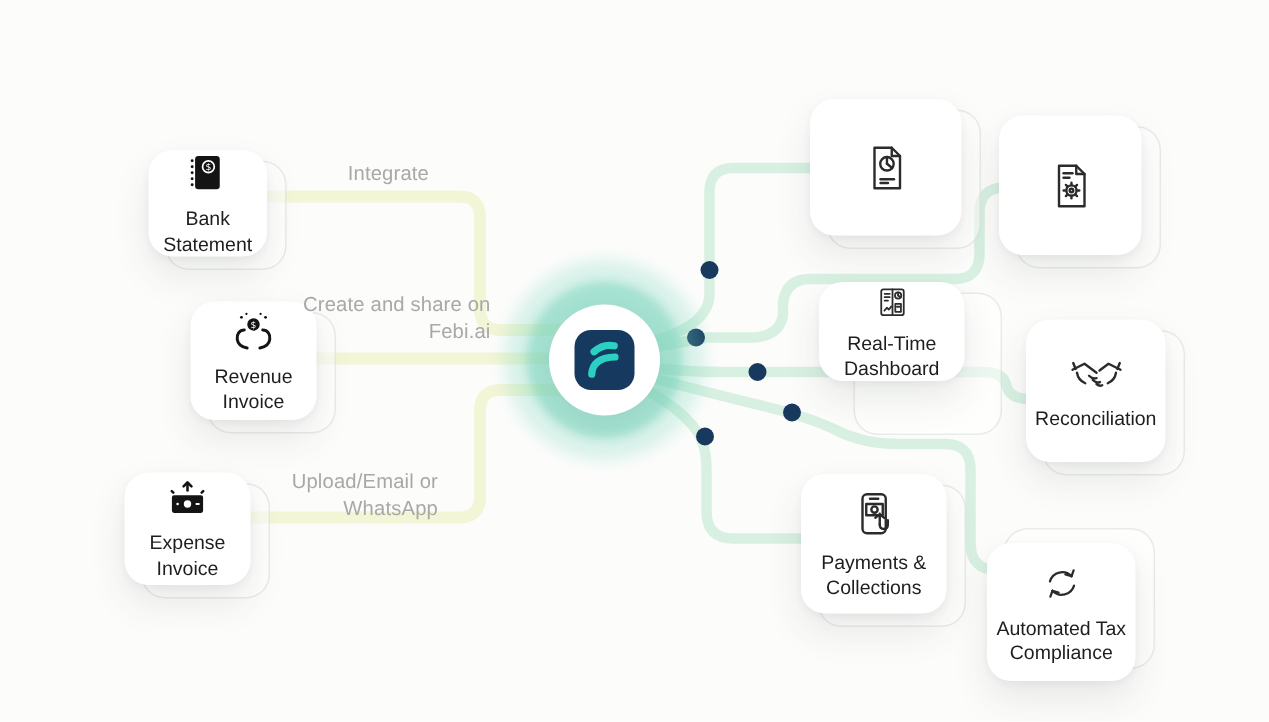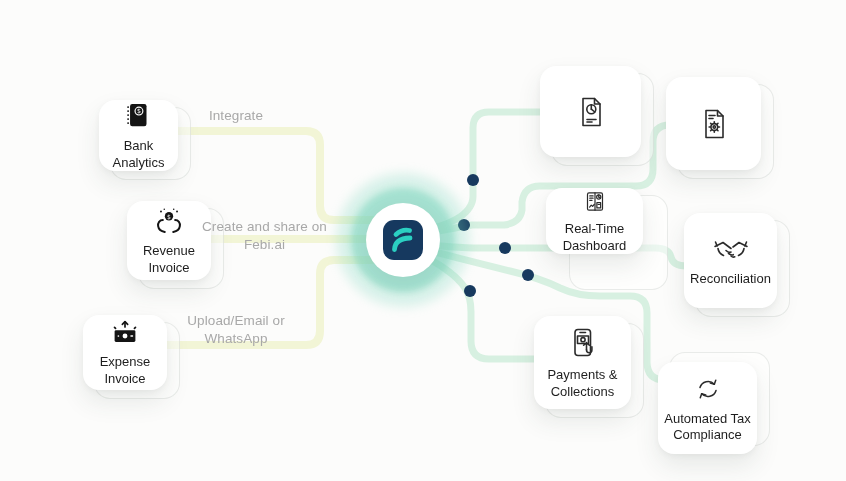--- a/index.html
+++ b/index.html
@@ -28,21 +28,21 @@
   
   .ghost{position:absolute;border-radius:16px;border:1px solid rgba(185,192,186,.30);
     background:rgba(255,255,255,.55);transform:translate(11px,7px);z-index:2;}
   .card{position:absolute;background:var(--card-bg);border-radius:16px;z-index:3;
     box-shadow:0 12px 24px rgba(50,70,60,.10),0 2px 6px rgba(0,0,0,.045);
     display:flex;flex-direction:column;align-items:center;justify-content:center;gap:6px;text-align:center;}
   .card .label{font-size:13px;font-weight:500;color:var(--card-text);line-height:1.27;padding:0 4px;}
   .card svg{display:block;}
   .ic{stroke:#2B2B2B;stroke-width:1.6;fill:none;stroke-linecap:round;stroke-linejoin:round;}
   .annotation{position:absolute;z-index:3;color:var(--annotation-text);font-size:13.5px;
-    font-weight:500;line-height:1.35;text-align:center;letter-spacing:.1px;}
+    font-weight:500;line-height:1.35;text-align:right;letter-spacing:.1px;}
 </style>
 </head>
 <body>
 
 <div class="canvas">
 
   <svg class="lines-svg" width="846" height="481" viewBox="0 0 846 481">
     <path class="line-left" d="M 176 131 H 306 Q 320 131 320 145 V 206 Q 320 220 334 220 H 372"></path>
     <path class="line-left" d="M 208 239 H 378"></path>
     <path class="line-left" d="M 163 345 H 306 Q 320 345 320 331 V 274 Q 320 260 334 260 H 372"></path>
@@ -86,21 +86,21 @@
     <svg width="33" height="33" viewBox="0 0 36 36">
       <rect x="8.5" y="4.5" width="18.5" height="25" rx="2.5" fill="#141414"></rect>
       <circle cx="6.3" cy="8" r="1.1" fill="#141414"></circle>
         <circle cx="6.3" cy="12.5" r="1.1" fill="#141414"></circle>
       <circle cx="6.3" cy="17" r="1.1" fill="#141414"></circle>
         <circle cx="6.3" cy="21.5" r="1.1" fill="#141414"></circle>
       <circle cx="6.3" cy="26" r="1.1" fill="#141414"></circle>
       <circle cx="18.5" cy="12.5" r="4.4" stroke="#fff" stroke-width="1.3" fill="none"></circle>
       <text x="18.5" y="15" text-anchor="middle" font-size="7" fill="#fff" font-family="'DejaVu Sans',sans-serif">$</text>
     </svg>
-    <div class="label">Bank Analytics</div>
+    <div class="label">Bank Statement</div>
   </div>
 
   <div class="card" style="left:127px;top:201px;width:84px;height:79px">
     <svg width="34" height="32" viewBox="0 0 36 32">
       <circle cx="18" cy="11" r="4.4" fill="#141414"></circle>
       <text x="18" y="13.6" text-anchor="middle" font-size="6.5" fill="#fff" font-family="'DejaVu Sans',sans-serif">$</text>
       <circle cx="9.5" cy="6" r="1" fill="#141414"></circle>
         <circle cx="26.5" cy="6" r="1" fill="#141414"></circle>
       <circle cx="13" cy="3.6" r="0.8" fill="#141414"></circle>
         <circle cx="23" cy="3.6" r="0.8" fill="#141414"></circle>
@@ -222,16 +222,16 @@
           <path d="M 24.7 10.9 l -4.3 -1.3"></path>
         <path d="M 26.5 17.5 a 9 9 0 0 1 -15.2 3.6"></path>
         <path d="M 11.3 21.1 l -1.5 4.2"></path>
           <path d="M 11.3 21.1 l 4.3 1.3"></path>
       </g>
     </svg>
     <div class="label">Automated Tax Compliance</div>
   </div>
 
   <div class="annotation" style="left:186px;top:107px;width:100px">Integrate</div>
-  <div class="annotation" style="left:202px;top:218px;width:125px">Create and share on Febi.ai</div>
+  <div class="annotation" style="left:202px;top:194px;width:125px">Create and share on Febi.ai</div>
   <div class="annotation" style="left:180px;top:312px;width:112px">Upload/Email or WhatsApp</div>
 
 </div>
 
 </body></html>

